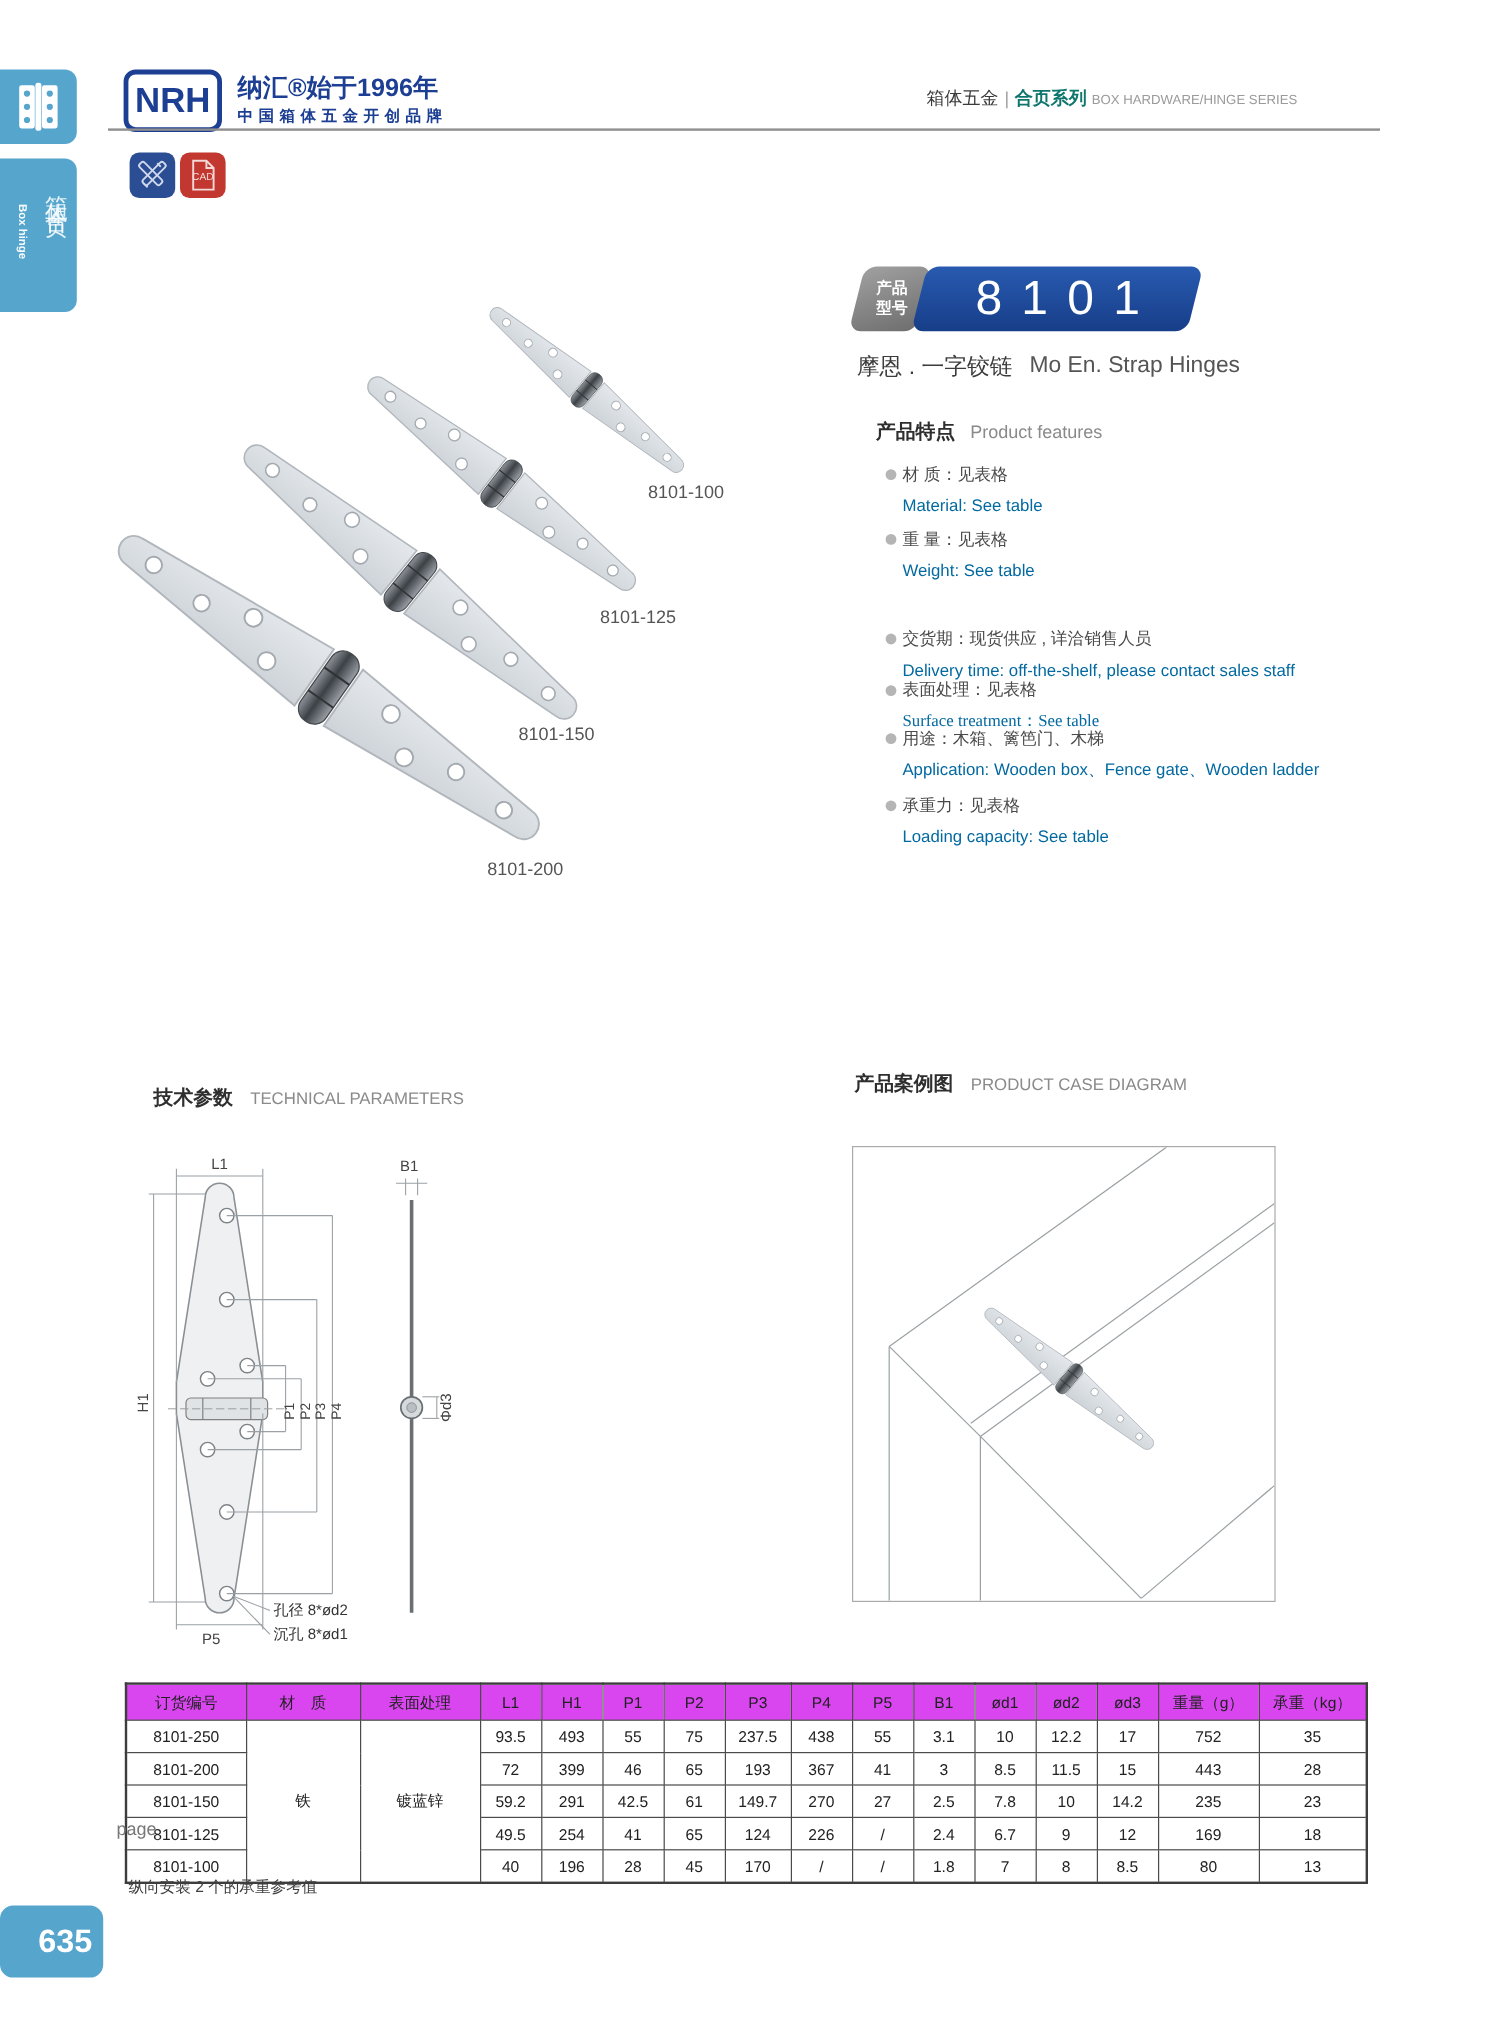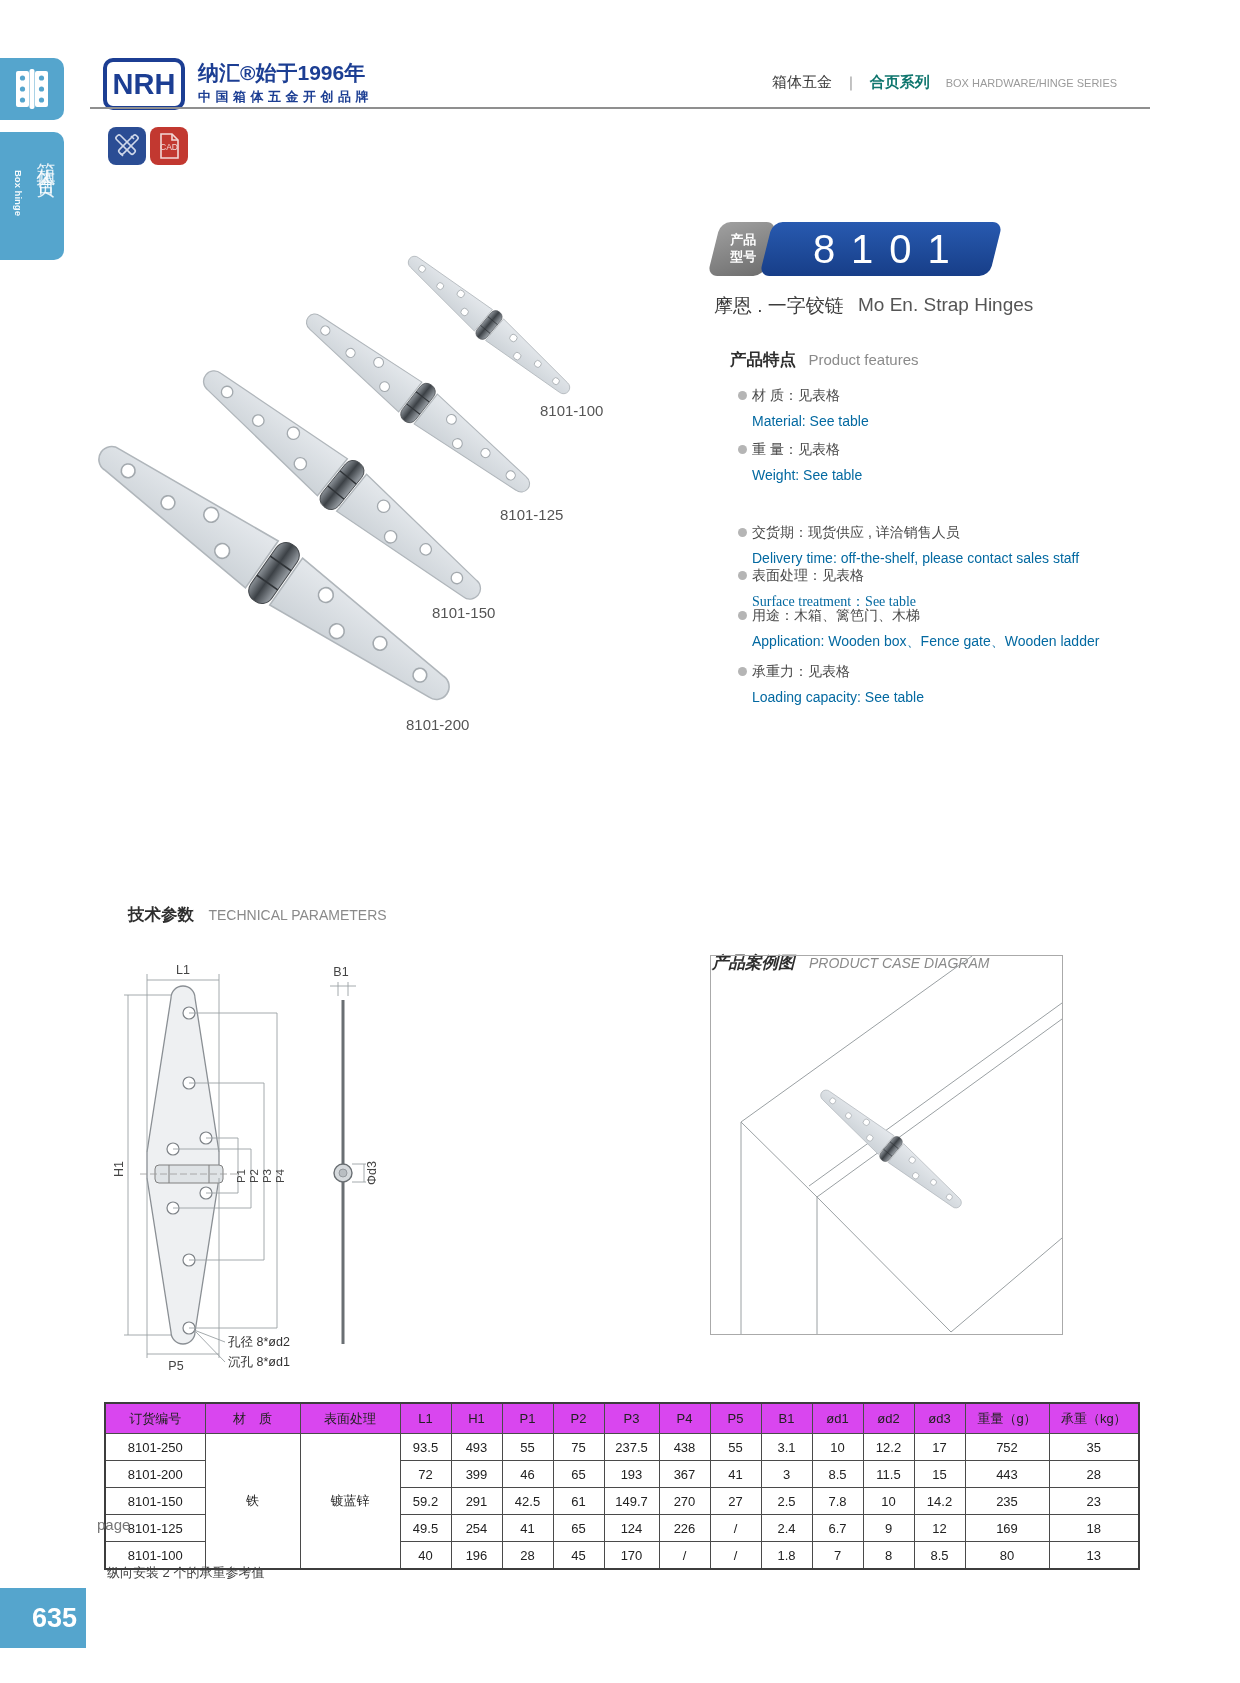--- a/index.html
+++ b/index.html
@@ -14,21 +14,21 @@
         letter-spacing:6px;color:rgba(255,255,255,.85);}
   .v-en{position:absolute;left:13px;top:38px;writing-mode:vertical-rl;font-size:9.5px;
         font-weight:bold;color:rgba(255,255,255,.95);}
 
   
   .logo{position:absolute;left:103px;top:58px;width:74px;height:44px;border:4px solid #1c3e93;
         border-radius:10px;display:flex;align-items:center;justify-content:center;
         font-size:29px;font-weight:bold;color:#1c3e93;}
   .brand1{position:absolute;left:198px;top:59px;font-size:21px;font-weight:bold;color:#1c3e93;}
   .brand2{position:absolute;left:198px;top:88px;font-size:13px;font-weight:bold;color:#1c3e93;letter-spacing:4.5px;}
-  .series{position:absolute;left:772px;top:73px;display:flex;align-items:baseline;gap:12px;white-space:nowrap;}
+  .series{position:absolute;left:772px;top:73px;display:flex;align-items:baseline;gap:0;white-space:nowrap;}
   .series .cn1{font-size:15px;color:#3a3a3a;}
   .series .sep{font-size:14px;color:#777;}
   .series .cn2{font-size:15px;font-weight:bold;color:#0f766e;}
   .series .en{font-size:11px;color:#9a9a9a;margin-left:4px;}
   .hdr-line{position:absolute;left:90px;top:107px;width:1060px;height:2px;background:#8f8f8f;}
 
   
   .badge{position:absolute;top:127px;width:38px;height:38px;border-radius:8px;
          display:flex;align-items:center;justify-content:center;}
   .badge-design{left:108px;background:#2b4d94;}
@@ -71,21 +71,21 @@
   
   .spec-wrap{position:absolute;left:104px;top:1402px;}
   table.spec{border-collapse:collapse;table-layout:fixed;border:2px solid #3d3d3d;}
   table.spec th,table.spec td{border:1px solid #4a4a4a;text-align:center;font-size:13px;
         color:#222;padding:0;height:26px;overflow:hidden;white-space:nowrap;}
   table.spec th{background:#d946ef;height:29px;font-weight:normal;}
   .footnote{position:absolute;left:107px;top:1564px;font-size:13px;color:#3f3f3f;}
 
   
   .page-box{position:absolute;left:0;top:1588px;width:86px;height:60px;background:#55a5cd;
-            display:flex;align-items:center;justify-content:flex-end;}
+            display:flex;align-items:center;justify-content:flex-end;border-radius:11px;}
   .page-num{color:#fff;font-size:27px;font-weight:bold;padding-right:9px;}
   .page-word{position:absolute;left:97px;top:1516px;font-size:15px;color:#777;}
 
   svg text{font-family:"Liberation Sans","DejaVu Sans",sans-serif;}
 </style>
 </head>
 <body>
 
 <div class="page">
 
@@ -221,21 +221,21 @@
   <div class="feat" style="top:662px;">
     <span class="dot"></span>
     <div class="fcn">承重力：见表格</div>
     <div class="fen">Loading capacity: See table</div>
   </div>
 
   <div class="sec-title" style="left:128px;top:904px;">
     <span class="cn">技术参数</span>
     <span class="en">TECHNICAL PARAMETERS</span>
   </div>
-  <div class="sec-title" style="left:712px;top:952px;font-style:italic;">
+  <div class="sec-title" style="left:712px;top:892px;">
     <span class="cn">产品案例图</span>
     <span class="en">PRODUCT CASE DIAGRAM</span>
   </div>
 
   <svg class="tech-svg" width="330" height="425" viewBox="0 0 330 425">
 
     <path d="M 59,46 A 12,12 0 0 1 83,46 L 107,200 L 107,226 L 83,380 A 12,12 0 0 1 59,380 L 35,226 L 35,200 Z" fill="#eef0f2" stroke="#8a8f94" stroke-width="1.3"></path>
 
     <rect x="43" y="213" width="68" height="18" rx="4" fill="#dfe3e6" stroke="#808080"></rect>
     <line x1="57" y1="213" x2="57" y2="231" stroke="#808080"></line>

